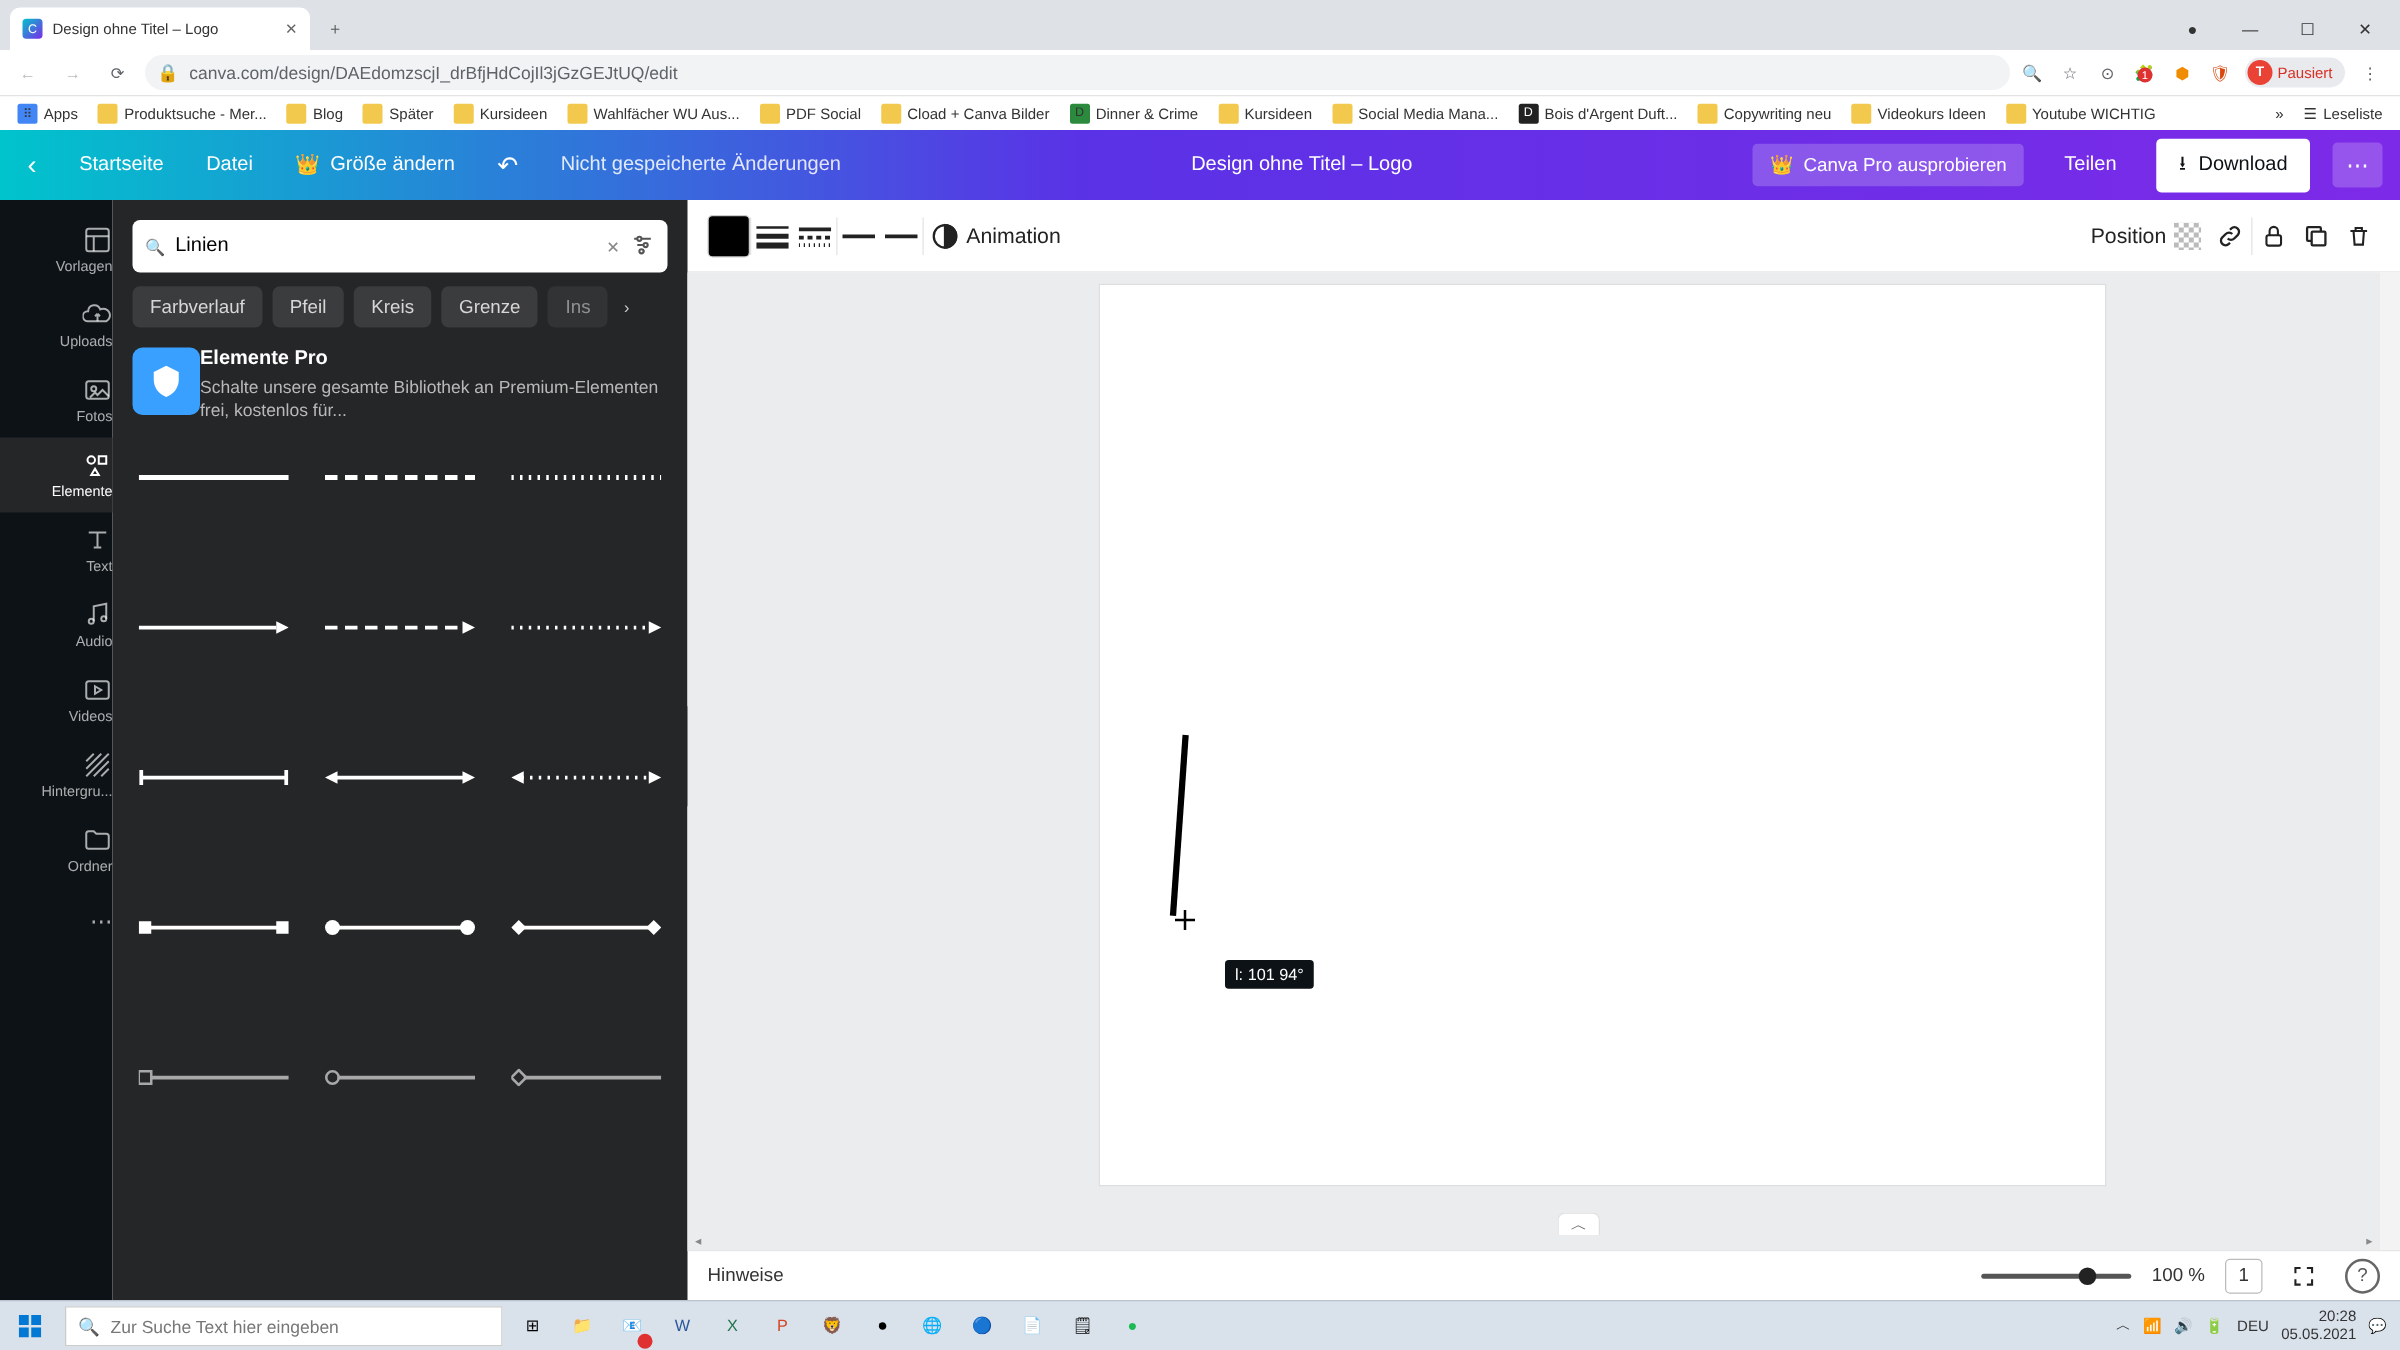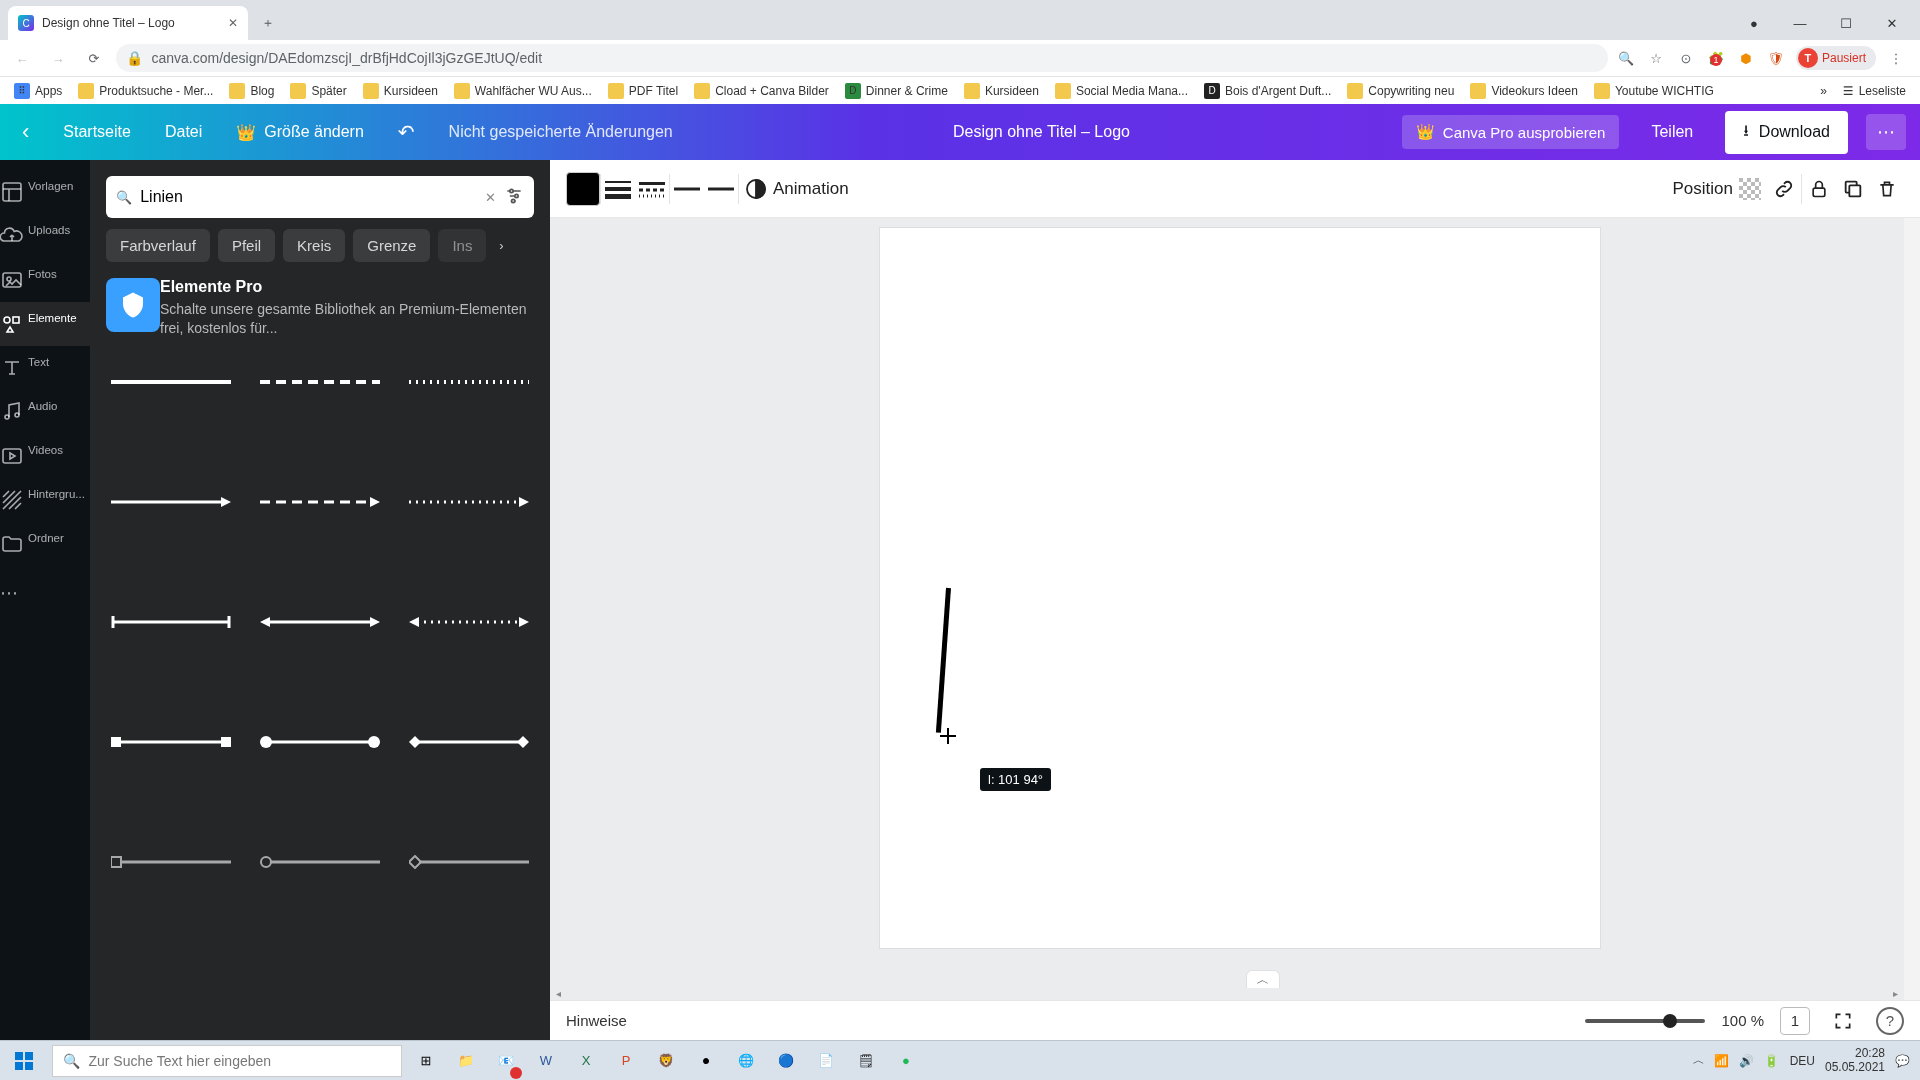--- a/index.html
+++ b/index.html
@@ -32,21 +32,21 @@
   .hbtn{display:flex;align-items:center;gap:8px;font-size:16px;padding:6px 8px;border-radius:4px;cursor:pointer}
   .hbtn.light{opacity:.85}
   .app-header .title{flex:1;text-align:center;font-size:16px}
   .pro-btn{background:rgba(255,255,255,.2);border-radius:4px;padding:8px 14px;display:flex;align-items:center;gap:8px;font-size:15px}
   .share-btn{padding:8px 14px;font-size:16px}
   .dl-btn{background:#fff;color:#0d1216;border-radius:4px;padding:8px 18px;display:flex;align-items:center;gap:10px;font-size:16px;font-weight:500}
   .more-btn{background:rgba(255,255,255,.2);border-radius:4px;width:40px;height:36px;display:flex;align-items:center;justify-content:center;font-size:18px}
   
   .main{flex:1;display:flex;min-height:0}
   .rail{width:90px;background:#0d1216;display:flex;flex-direction:column;align-items:center;padding-top:10px}
-  .rail-item{width:100%;padding:10px 0;display:flex;flex-direction:row;align-items:flex-start;gap:4px;color:rgba(255,255,255,.65);font-size:11.5px;cursor:pointer}
+  .rail-item{width:100%;padding:10px 0;display:flex;flex-direction:column;align-items:flex-end;gap:4px;color:rgba(255,255,255,.65);font-size:11.5px;cursor:pointer}
   .rail-item.active{background:#252627;color:#fff}
   .rail-item svg,.rail-item .ric{width:24px;height:24px}
   .panel{width:460px;background:#252627;display:flex;flex-direction:column;color:#fff;position:relative}
   .search-row{padding:16px 16px 10px;display:flex;align-items:center;gap:8px}
   .search-box{flex:1;background:#fff;border-radius:6px;height:42px;display:flex;align-items:center;padding:0 10px;gap:8px;color:#333}
   .search-box input{flex:1;border:none;outline:none;font-size:16px;background:transparent}
   .search-box .sx{color:#888;cursor:pointer}
   .filter-ic{color:#555}
   .chips{display:flex;gap:8px;padding:0 16px 12px;align-items:center}
   .chip{background:#3b3c3d;border-radius:6px;padding:8px 14px;font-size:15px;color:#d7d7d7;cursor:pointer;white-space:nowrap}
@@ -62,21 +62,21 @@
   .panel-collapse{position:absolute;right:-12px;top:46%;width:13px;height:80px;background:#252627;border-radius:0 8px 8px 0;display:flex;align-items:center;justify-content:center;color:#aaa;font-size:11px}
   
   .editor{flex:1;display:flex;flex-direction:column;background:#fff;min-width:0}
   .toolbar{height:58px;border-bottom:1px solid #e7e7e7;display:flex;align-items:center;padding:0 16px;gap:0}
   .tool-sep{width:1px;height:30px;background:#e3e3e3}
   .color-sw{width:34px;height:34px;background:#000;border-radius:4px;border:1px solid #ccc}
   .tool-ic{width:34px;height:34px;display:flex;align-items:center;justify-content:center;border-radius:4px;cursor:pointer}
   .toolbar .spacer{flex:1}
   .toolbar .lbl{font-size:17px;color:#222}
   .canvas-area{flex:1;background:#ebecee;position:relative;overflow:hidden}
-  .artboard{position:absolute;background:#fff;box-shadow:0 0 0 1px rgba(0,0,0,.06);left:330px;top:10px;width:720px;height:720px}
+  .artboard{position:absolute;background:#fff;box-shadow:0 0 0 1px rgba(0,0,0,.06);left:330px;top:10px;width:804px;height:720px}
   .line-el{position:absolute;left:66px;top:360px;width:5px;height:145px;background:#000;transform:rotate(4deg);transform-origin:top}
   .cross{position:absolute;left:60px;top:500px;width:16px;height:16px}
   .cross:before,.cross:after{content:"";position:absolute;background:#000}
   .cross:before{left:7px;top:0;width:2px;height:16px}
   .cross:after{top:7px;left:0;height:2px;width:16px}
   .tip{position:absolute;left:100px;top:540px;background:#0d1216;color:#fff;font-size:13px;padding:4px 8px;border-radius:3px}
   .hsb{position:absolute;left:0;right:0;bottom:0;height:14px;display:flex;align-items:center;padding:0 6px;color:#888;font-size:10px}
   .hsb .tr{flex:1}
   .page-nav-float{position:absolute;left:696px;bottom:12px;width:34px;height:18px;background:#fff;border:1px solid #e0e0e0;border-bottom:none;border-radius:6px 6px 0 0;display:flex;align-items:center;justify-content:center;color:#555}
   .vscroll{width:16px;background:#f3f3f3}
@@ -155,21 +155,21 @@
     <div class="bm">
         <span class="bf"></span>
         <span>Kursideen</span>
       </div>
     <div class="bm">
         <span class="bf"></span>
         <span>Wahlfächer WU Aus...</span>
       </div>
     <div class="bm">
         <span class="bf"></span>
-        <span>PDF Titel</span>
+        <span>PDF Social</span>
       </div>
     <div class="bm">
         <span class="bf"></span>
         <span>Cload + Canva Bilder</span>
       </div>
     <div class="bm">
         <span class="bf" style="background:#2b8a3e">D</span>
         <span>Dinner &amp; Crime</span>
       </div>
     <div class="bm">

